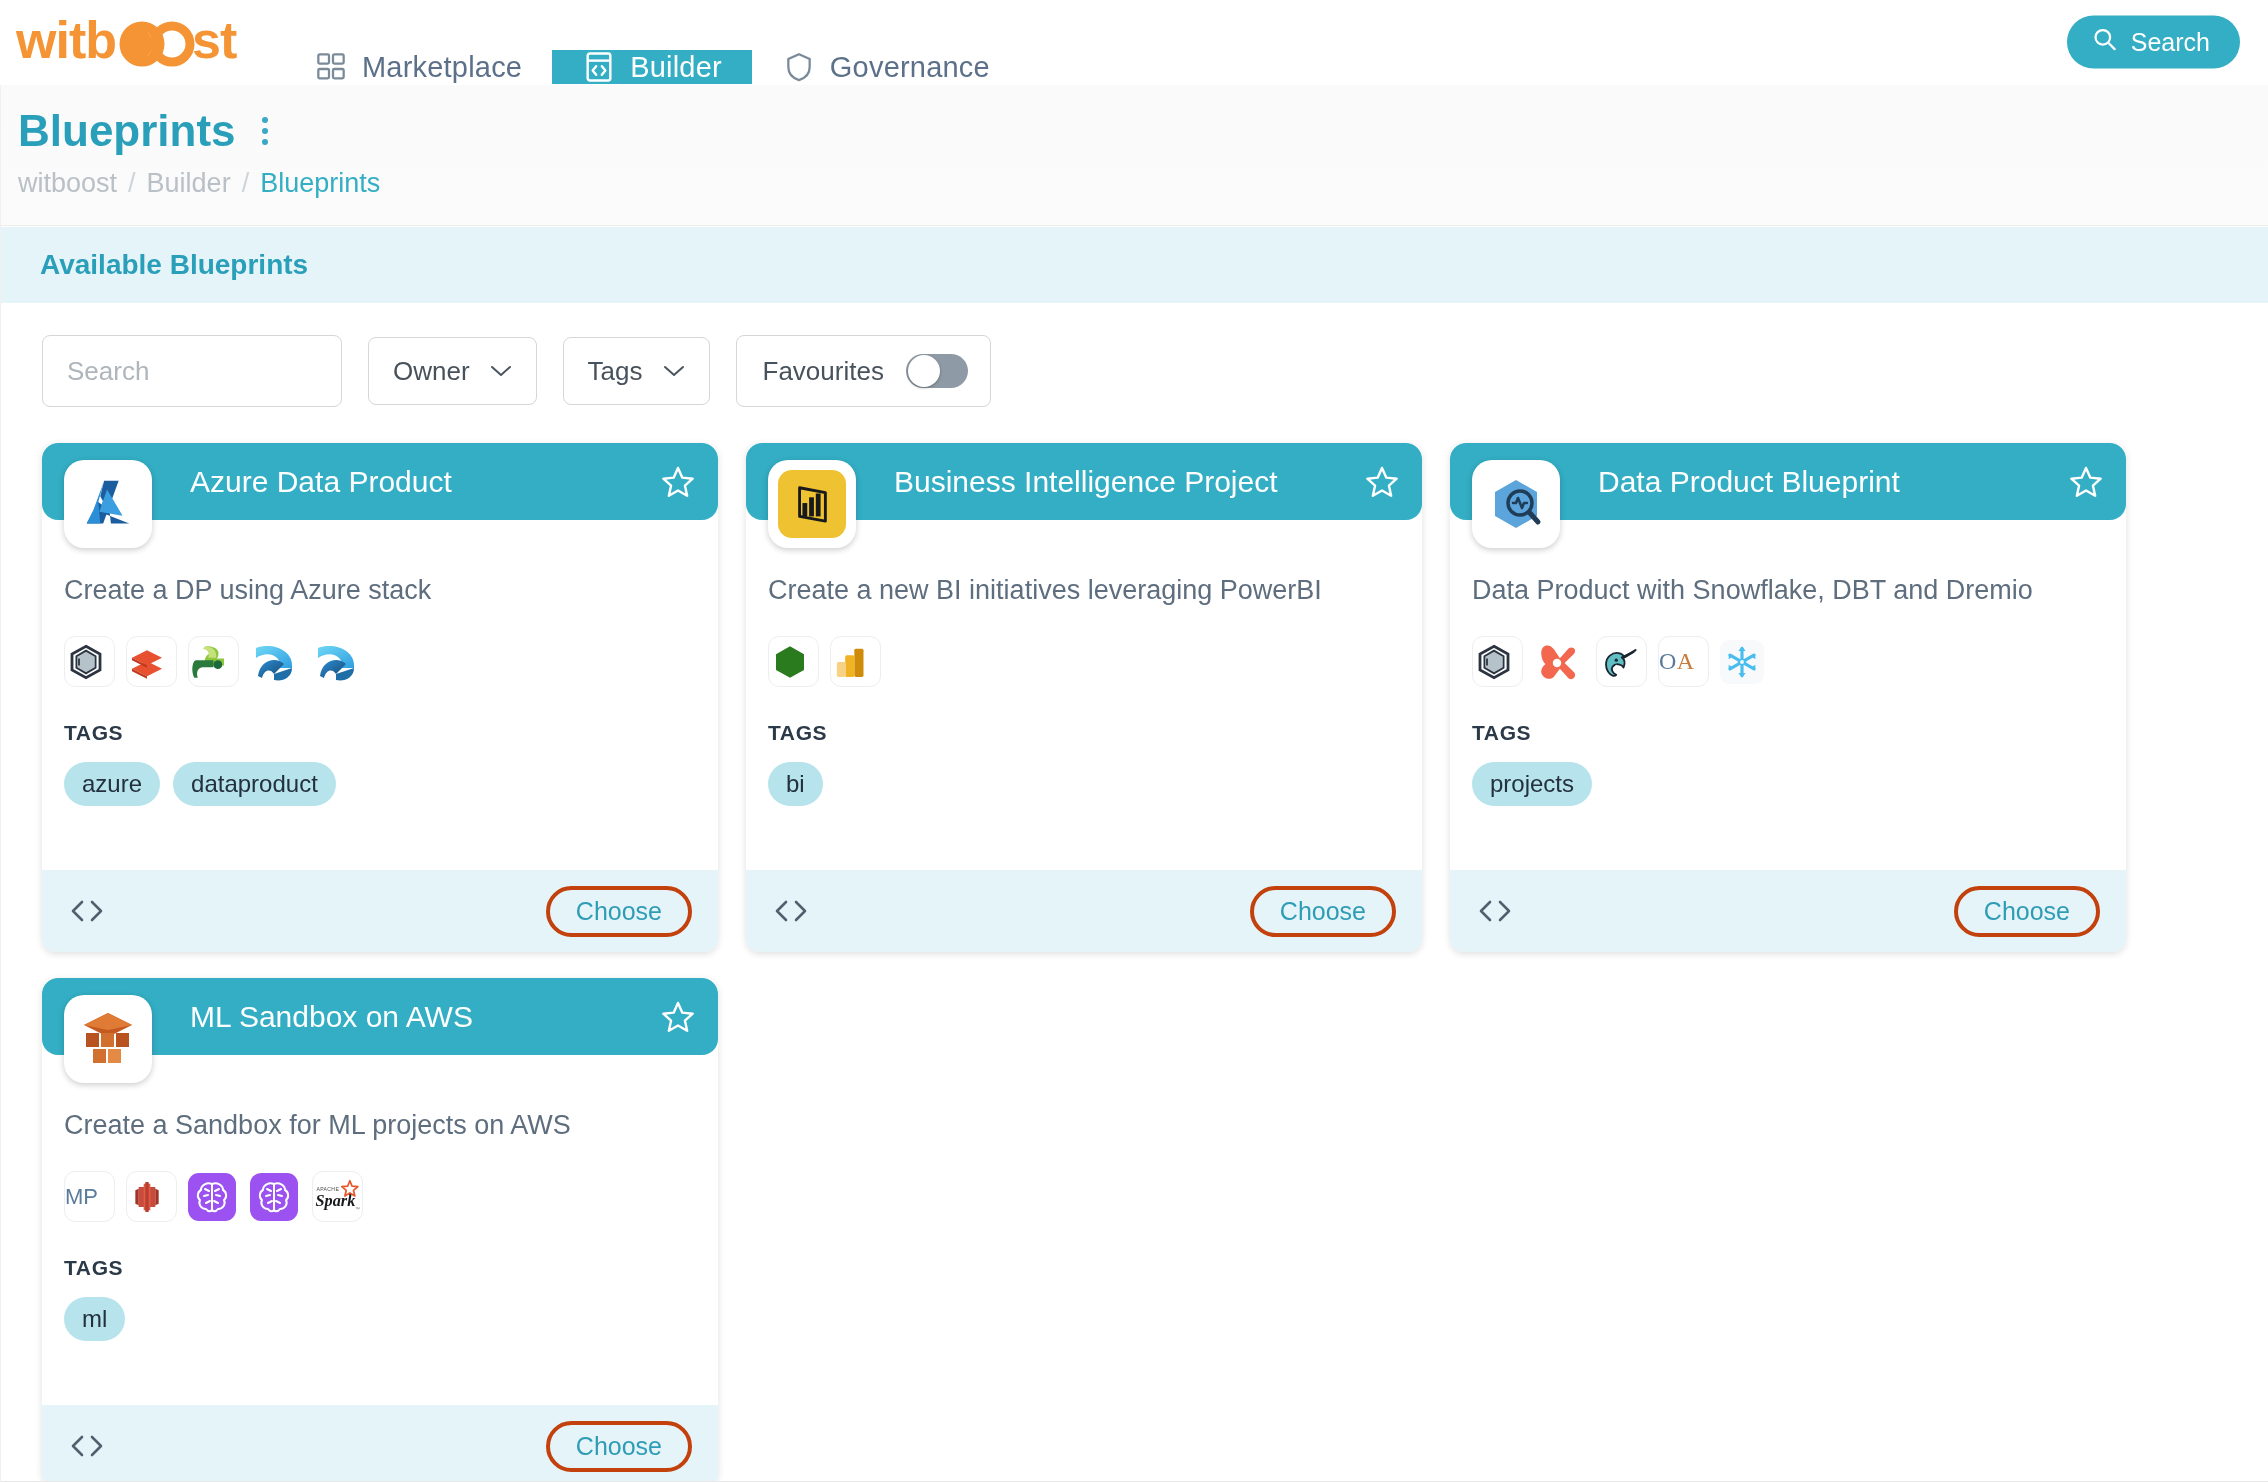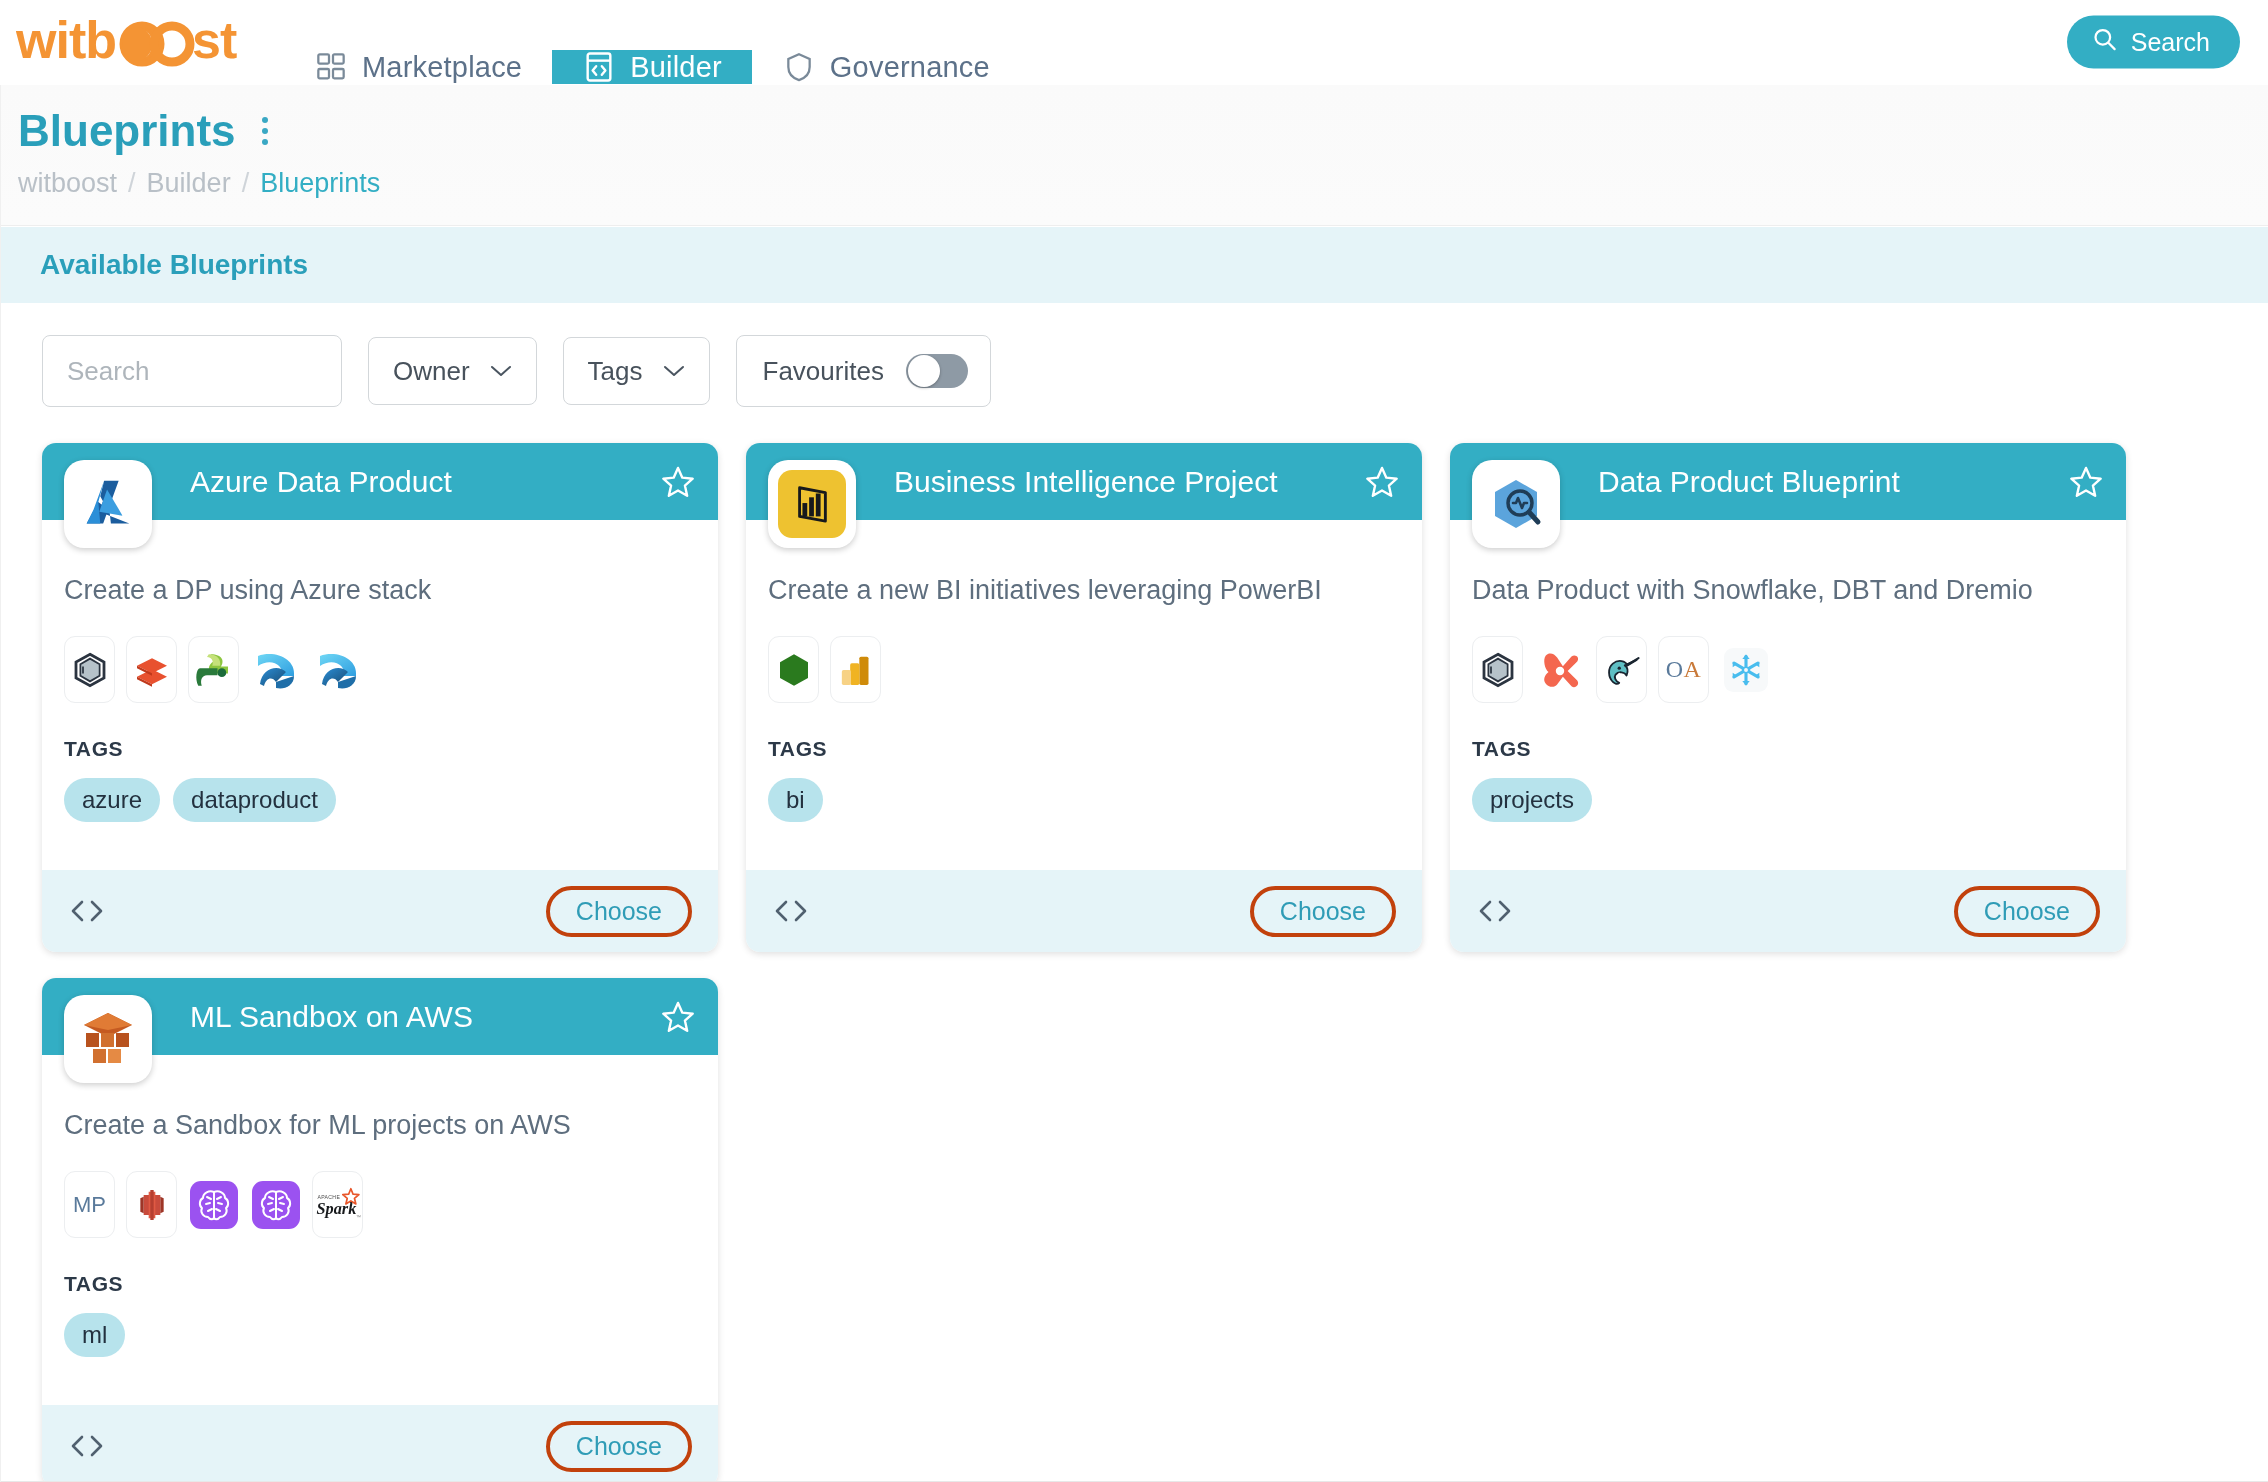--- a/index.html
+++ b/index.html
@@ -176,20 +176,21 @@
     display: flex; flex-direction: column;
     height: 509px;
   }
   .card-header {
     background: #33aec4;
     height: 77px;
     display: flex; align-items: center;
     padding-left: 148px;
     padding-right: 22px;
     position: relative;
+    border-radius: 16px;
   }
   .card-title {
     color: #ffffff;
     font-size: 30px;
     flex: 1;
     white-space: nowrap;
     overflow: hidden;
   }
   .star {
     width: 36px; height: 36px; flex: none; cursor: pointer;
@@ -211,24 +212,24 @@
   }
   .card-desc {
     font-size: 27px;
     color: #5e6e7e;
     margin-bottom: 30px;
   }
   .tech-row {
     display: flex; gap: 11px; margin-bottom: 34px;
   }
   .tech-icon {
-    width: 51px; height: 67px;
+    width: 51px; height: 51px;
     border-radius: 11px;
     background: #ffffff;
-    display:flex; align-items:center; justify-content:center;
+    display:flex; align-items:center; justify-content:flex-start;
     overflow: hidden;
   }
   .tech-icon.framed { border: 1px solid #eceef0; }
   .tags-label {
     font-size: 21px;
     font-weight: bold;
     color: #2c3948;
     letter-spacing: .6px;
     margin-bottom: 17px;
   }

